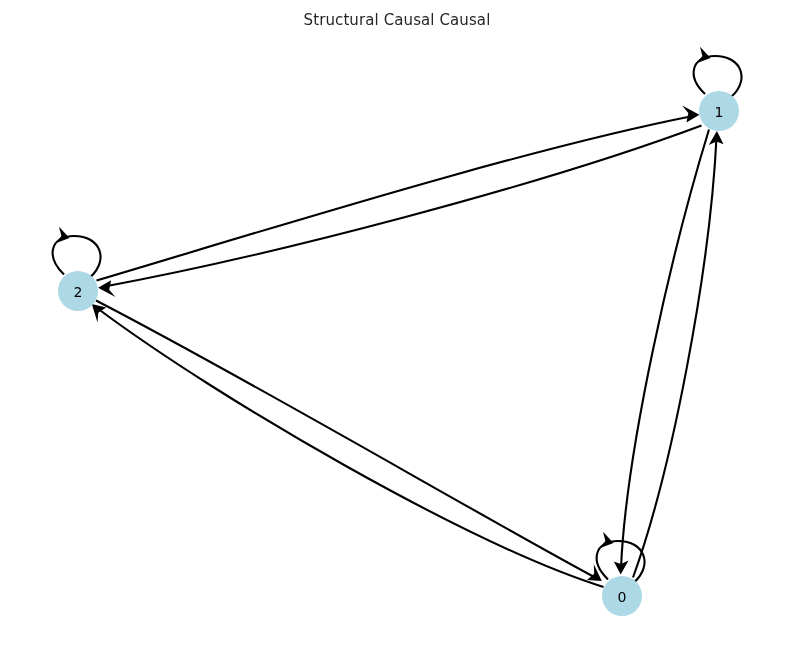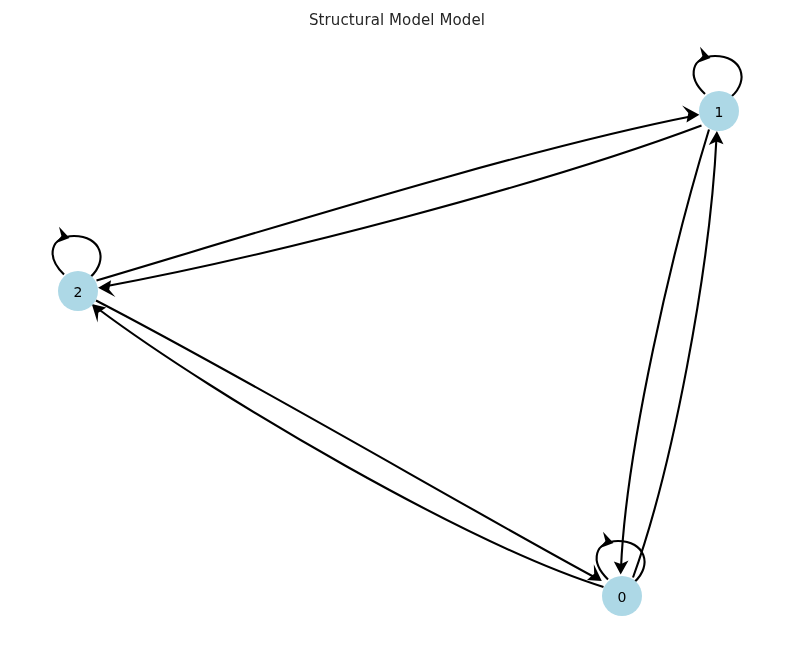--- a/index.html
+++ b/index.html
@@ -59,21 +59,21 @@
     text-anchor: middle;
     dominant-baseline: central;
     pointer-events: none;
   }
 </style>
 </head>
 <body>
 
 <div id="canvas" style="width: 794px; height: 658px; background: rgb(255, 255, 255);">
 
-  <div id="title" style="color: rgb(38, 38, 38);">Structural Model Model</div>
+  <div id="title" style="color: rgb(38, 38, 38);">Structural Causal Causal</div>
 
   <svg id="graph" viewBox="0 0 794 658">
 
     <g>
       <path class="edge-path" d="M 96.5 280.5 C 260 232 520 150 693 116" stroke="#000000" stroke-width="2.1"></path>
       <polygon class="arrow-head" points="699.4,114.8 686.5,122.4 688.3,112.9 682.1,105.5" fill="#000000"></polygon>
     </g>
 
     <g>
       <path class="edge-path" d="M 701.5 125.5 C 540 186 270 256 104.5 286.5" stroke="#000000" stroke-width="2.1"></path>

